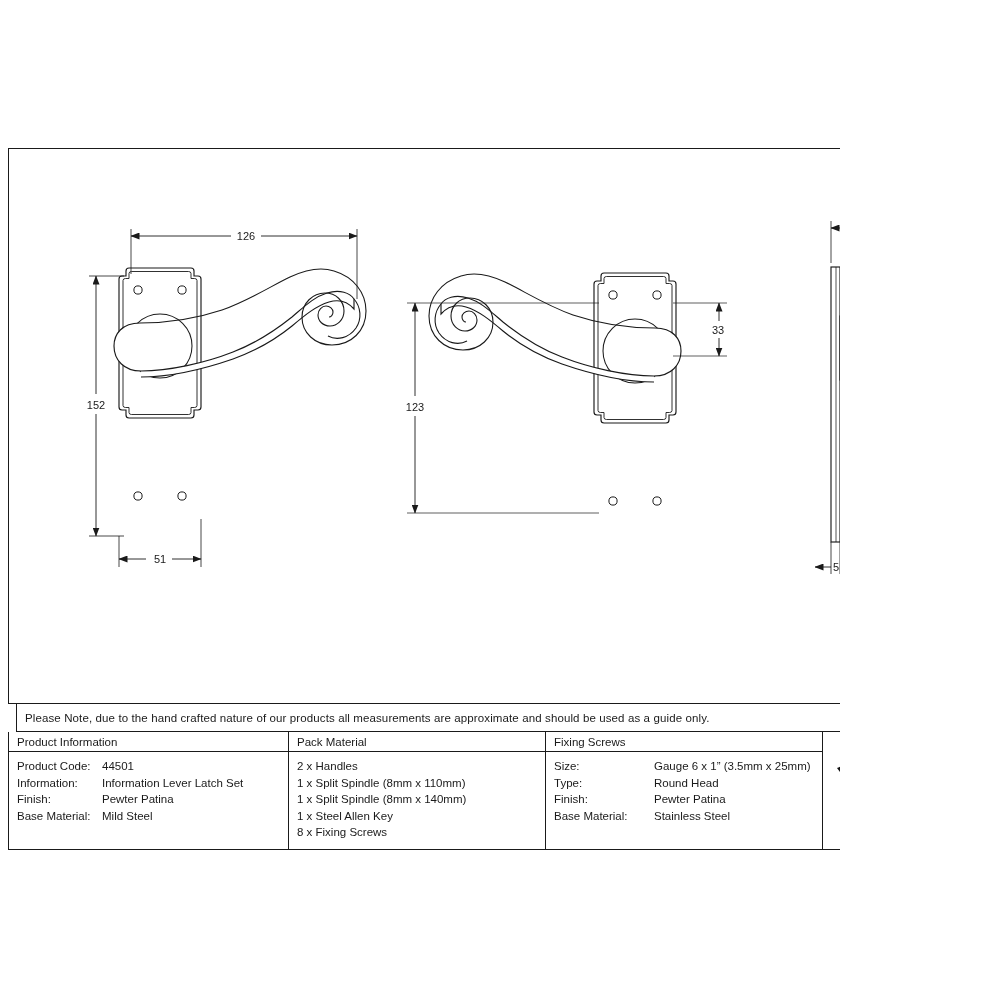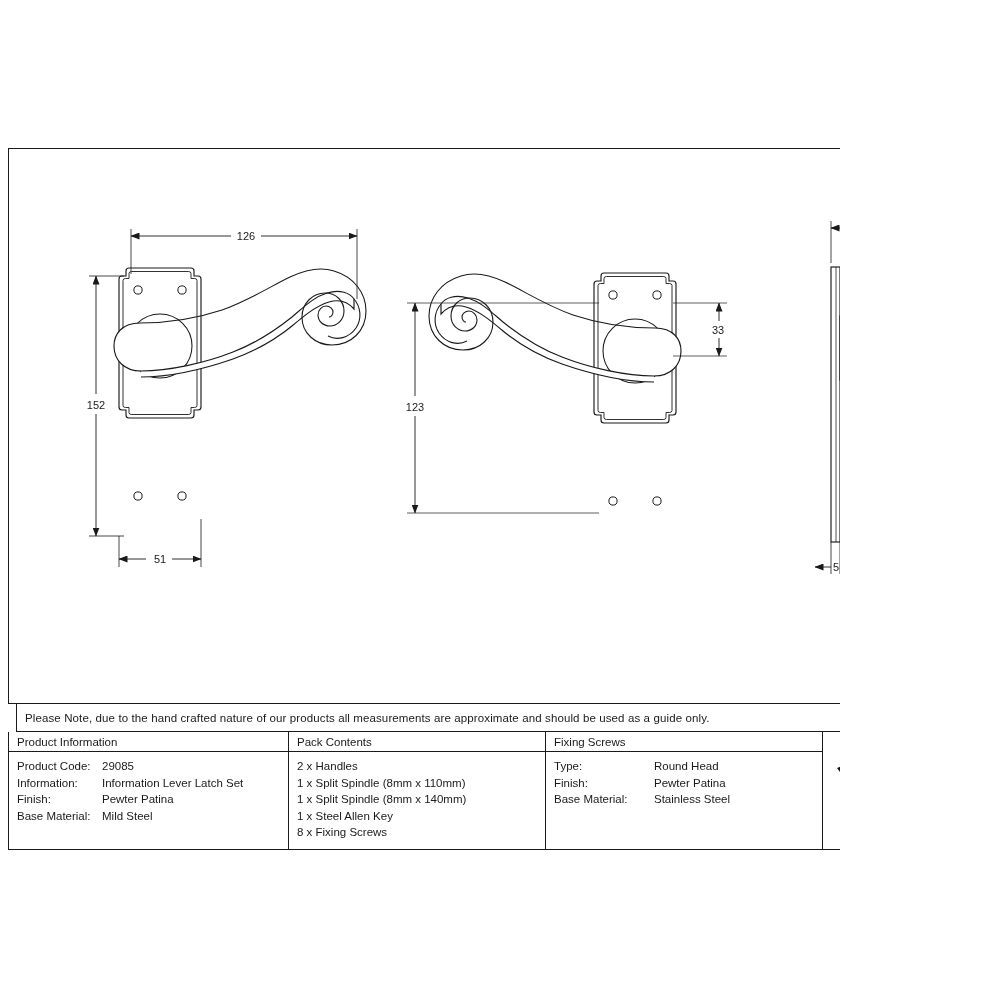--- a/index.html
+++ b/index.html
@@ -306,52 +306,56 @@
     <span class="note-text">Please Note, due to the hand crafted nature of our products all measurements are approximate and should be used as a guide only.</span>
   </div>
 
   <div id="info-table">
 
     <div class="col col-product">
       <div class="col-head">Product Information</div>
       <div class="col-body">
         <div class="spec-row">
           <span class="spec-label">Product Code:</span>
-          <span class="spec-value">29085</span>
+          <span class="spec-value">44501</span>
         </div>
         <div class="spec-row">
           <span class="spec-label">Information:</span>
           <span class="spec-value">Information Lever Latch Set</span>
         </div>
         <div class="spec-row">
           <span class="spec-label">Finish:</span>
           <span class="spec-value">Pewter Patina</span>
         </div>
         <div class="spec-row">
           <span class="spec-label">Base Material:</span>
           <span class="spec-value">Mild Steel</span>
         </div>
       </div>
     </div>
 
     <div class="col col-pack">
-      <div class="col-head">Pack Contents</div>
+      <div class="col-head">Pack Material</div>
       <div class="col-body">
         <div class="pack-row">2 x Handles</div>
         <div class="pack-row">1 x Split Spindle (8mm x 110mm)</div>
         <div class="pack-row">1 x Split Spindle (8mm x 140mm)</div>
         <div class="pack-row">1 x Steel Allen Key</div>
         <div class="pack-row">8 x Fixing Screws</div>
       </div>
     </div>
 
     <div class="col col-fixing">
       <div class="col-head">Fixing Screws</div>
       <div class="col-body">
         <div class="spec-row">
+          <span class="spec-label">Size:</span>
+          <span class="spec-value">Gauge 6 x 1” (3.5mm x 25mm)</span>
+        </div>
+        <div class="spec-row">
           <span class="spec-label">Type:</span>
           <span class="spec-value">Round Head</span>
         </div>
         <div class="spec-row">
           <span class="spec-label">Finish:</span>
           <span class="spec-value">Pewter Patina</span>
         </div>
         <div class="spec-row">
           <span class="spec-label">Base Material:</span>
           <span class="spec-value">Stainless Steel</span>

